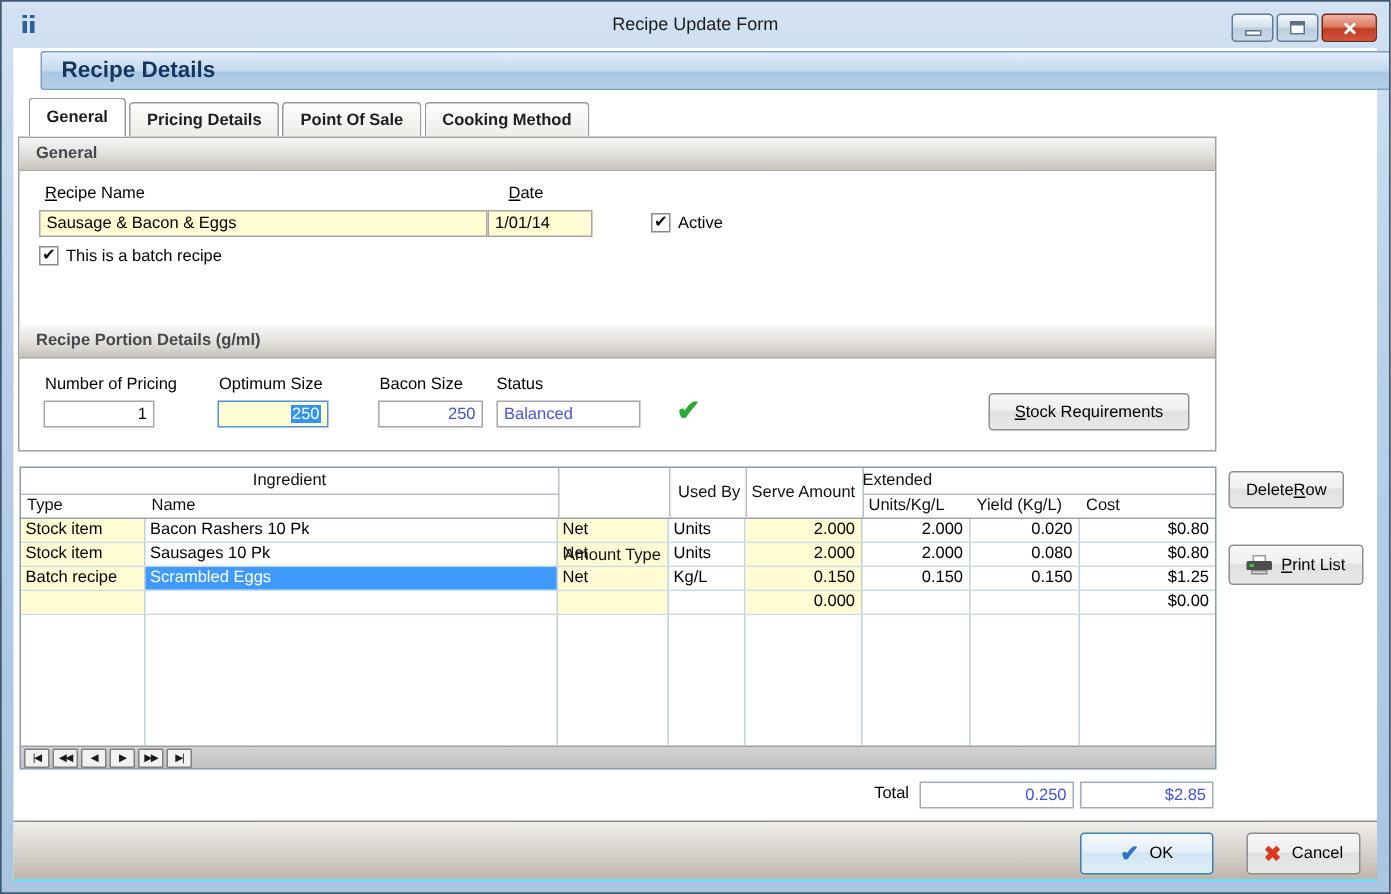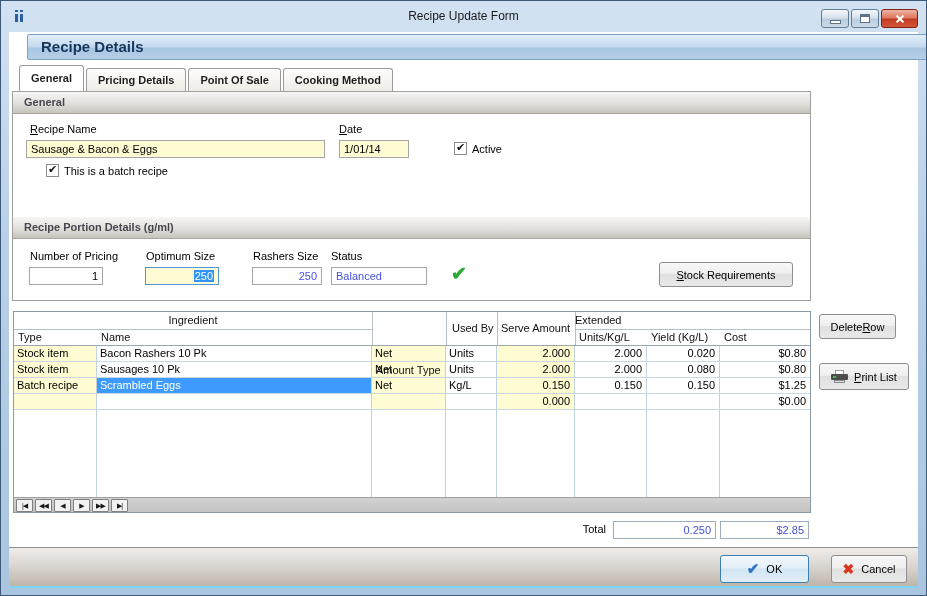--- a/index.html
+++ b/index.html
@@ -45,21 +45,21 @@
   .secbar{position:absolute;left:0;right:0;height:22px;border-bottom:1px solid #aaa59e;
        background:linear-gradient(#f7f6f5,#e2dfdb 55%,#c7c3bd);
        font-size:11px;font-weight:bold;color:#474750;line-height:21px;padding-left:11px;}
   .lbl{position:absolute;font-size:11px;color:#000;white-space:nowrap;}
   .field{position:absolute;border:1px solid #a6a6a6;background:#fff;font-size:11px;line-height:15px;padding:1px 4px 0 4px;white-space:nowrap;overflow:hidden;}
   .yellow{background:#fffbd2;}
   .right{text-align:right;}
   .bluev{color:#4553da;}
   .focusfield{border:1px solid #4f94d8;}
   .seltext{background:#3094f5;color:#fff;padding:0 1px;}
-  .cb{position:absolute;display:flex;align-items:center;font-size:11px;margin-left:20px;}
+  .cb{position:absolute;display:flex;align-items:center;font-size:11px;}
   .cbbox{width:13px;height:13px;border:1px solid #8b8b8b;background:#fff;margin-right:5px;position:relative;}
   .cbbox::after{content:"✔";position:absolute;left:1px;top:-2px;font-size:11px;color:#111;}
   .btn{border:1px solid #8e8e8e;border-radius:3px;font-size:11px;color:#000;
        background:linear-gradient(#f7f7f7,#efefef 45%,#e0e0e0 50%,#e9e9e9);
        display:flex;align-items:center;justify-content:center;}
   .statuscheck{position:absolute;font-size:19px;font-weight:bold;color:#2daa32;}
   
   .grid{position:absolute;left:4px;top:279px;width:798px;height:202px;border:1px solid #8a99a8;background:#fff;display:flex;flex-direction:column;}
   .g-header{position:relative;height:34px;border-bottom:1px solid #9aa6b2;flex:none;font-size:11px;color:#111;}
   .g-header .hl{position:absolute;white-space:nowrap;}
@@ -129,41 +129,41 @@
       <div class="tab">Cooking Method</div>
     </div>
 
     <div class="tabpanel">
       <div class="secbar" style="top:0;">General</div>
 
       <div class="lbl" style="left:17px;top:31px;"><u>R</u>ecipe Name</div>
       <div class="field yellow" style="left:13px;top:48px;width:299px;height:18px;">Sausage &amp; Bacon &amp; Eggs</div>
 
       <div class="lbl" style="left:326px;top:31px;"><u>D</u>ate</div>
-      <div class="field yellow" style="left:326px;top:48px;width:70px;height:18px;">1/01/14</div>
+      <div class="field yellow" style="left:312px;top:48px;width:70px;height:18px;">1/01/14</div>
 
       <div class="cb" style="left:421px;top:50px;">
         <span class="cbbox"></span>
         <span>Active</span>
       </div>
 
       <div class="cb" style="left:13px;top:72px;">
         <span class="cbbox"></span>
         <span>This is a batch recipe</span>
       </div>
 
       <div class="secbar" style="top:125px;">Recipe Portion Details (g/ml)</div>
 
       <div class="lbl" style="left:17px;top:158px;">Number of Pricing</div>
       <div class="field right" style="left:16px;top:175px;width:74px;height:18px;">1</div>
 
       <div class="lbl" style="left:133px;top:158px;">Optimum Size</div>
       <div class="field yellow right focusfield" style="left:132px;top:175px;width:74px;height:18px;"><span class="seltext">250</span></div>
 
-      <div class="lbl" style="left:240px;top:158px;">Rashers Size</div>
+      <div class="lbl" style="left:240px;top:158px;">Bacon Size</div>
       <div class="field right bluev" style="left:239px;top:175px;width:70px;height:18px;">250</div>
 
       <div class="lbl" style="left:318px;top:158px;">Status</div>
       <div class="field bluev" style="left:318px;top:175px;width:96px;height:18px;">Balanced</div>
 
       <div class="statuscheck" style="left:438px;top:170px;">✔</div>
 
       <div class="btn" style="position:absolute;left:646px;top:170px;width:134px;height:25px;"><u>S</u>tock Requirements</div>
     </div>
 

